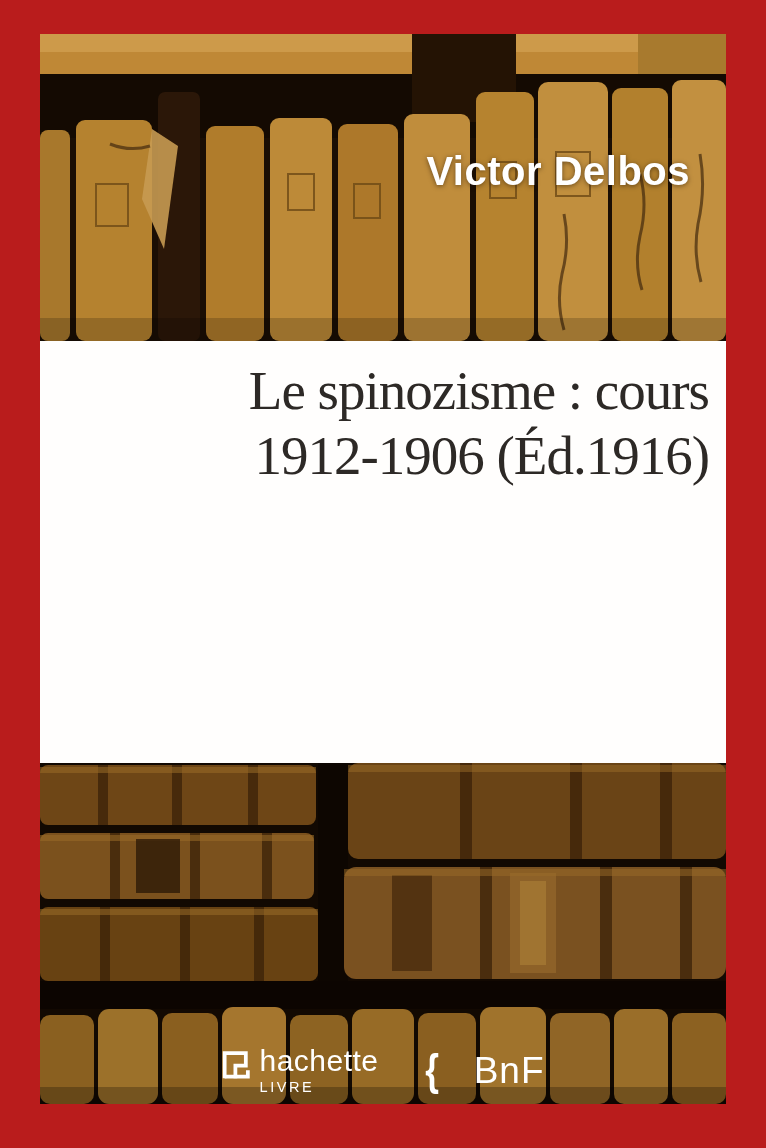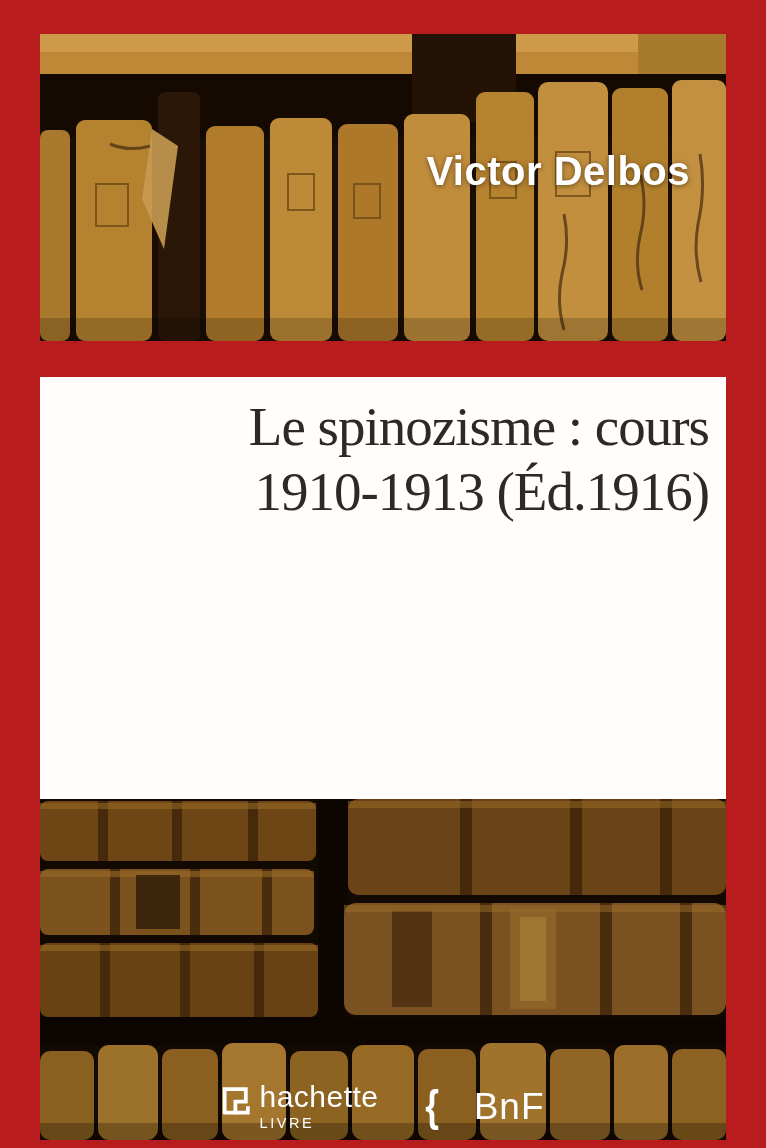--- a/index.html
+++ b/index.html
@@ -3,21 +3,21 @@
 <meta charset="utf-8">
 <style>
   html,body{margin:0;padding:0;background:#f5dbae;}
   .page{position:relative;width:766px;height:1148px;background:#b91c1c;overflow:hidden;
         font-family:"Liberation Sans",sans-serif;}
   .inner{position:absolute;left:40px;top:34px;width:686px;height:1070px;}
   .photo{position:relative;overflow:hidden;background:#1a0e04;}
   .photo-top{height:307px;}
   .photo-bottom{height:341px;background:#120902;}
   .art{position:absolute;inset:0;width:100%;height:100%;display:block;}
-  .band{height:422px;background:#fffefd;margin-top:36px;}
+  .band{height:422px;background:#fffefd;}
 
   .author{position:absolute;right:36px;top:117px;color:#fff;
           font-family:"Liberation Sans",sans-serif;font-weight:bold;font-size:40px;line-height:1;
           letter-spacing:.5px;text-shadow:0 1px 5px rgba(30,15,4,.55);}
 
   .title{padding:17px 17px 0 0;text-align:right;color:#2d2926;
          font-family:"Liberation Serif","DejaVu Serif",serif;
          font-size:55px;line-height:65px;letter-spacing:-1px;}
 
   .logos{position:absolute;left:50%;top:283px;transform:translateX(-50%);
@@ -72,21 +72,21 @@
           <path d="M70 110 q20 8 40 2"></path>
         </g>
         <rect y="284" width="686" height="23" fill="#000000" opacity="0.18"></rect>
       </svg>
       <div class="author">Victor Delbos</div>
     </div>
 
     <div class="band">
       <div class="title">
         <div>Le spinozisme : cours</div>
-        <div>1910-1913 (Éd.1916)</div>
+        <div>1912-1906 (Éd.1916)</div>
       </div>
     </div>
 
     <div class="photo photo-bottom">
       <svg class="art" viewBox="0 0 686 341" preserveAspectRatio="none" aria-hidden="true">
         <rect width="686" height="341" fill="#120902"></rect>
 
         <rect x="0" y="2" width="276" height="60" rx="8" fill="#6e4616"></rect>
         <rect x="0" y="70" width="274" height="66" rx="8" fill="#7b511d"></rect>
         <rect x="0" y="144" width="278" height="74" rx="8" fill="#684212"></rect>

